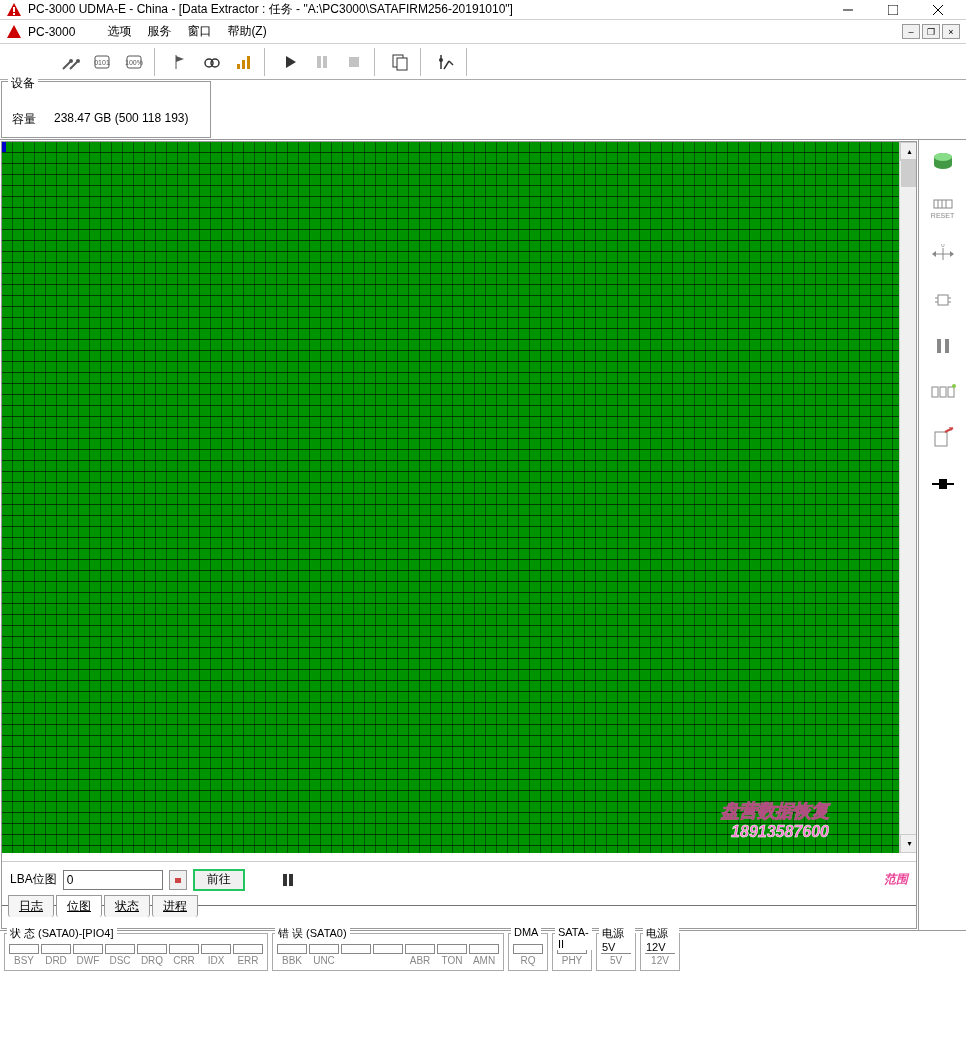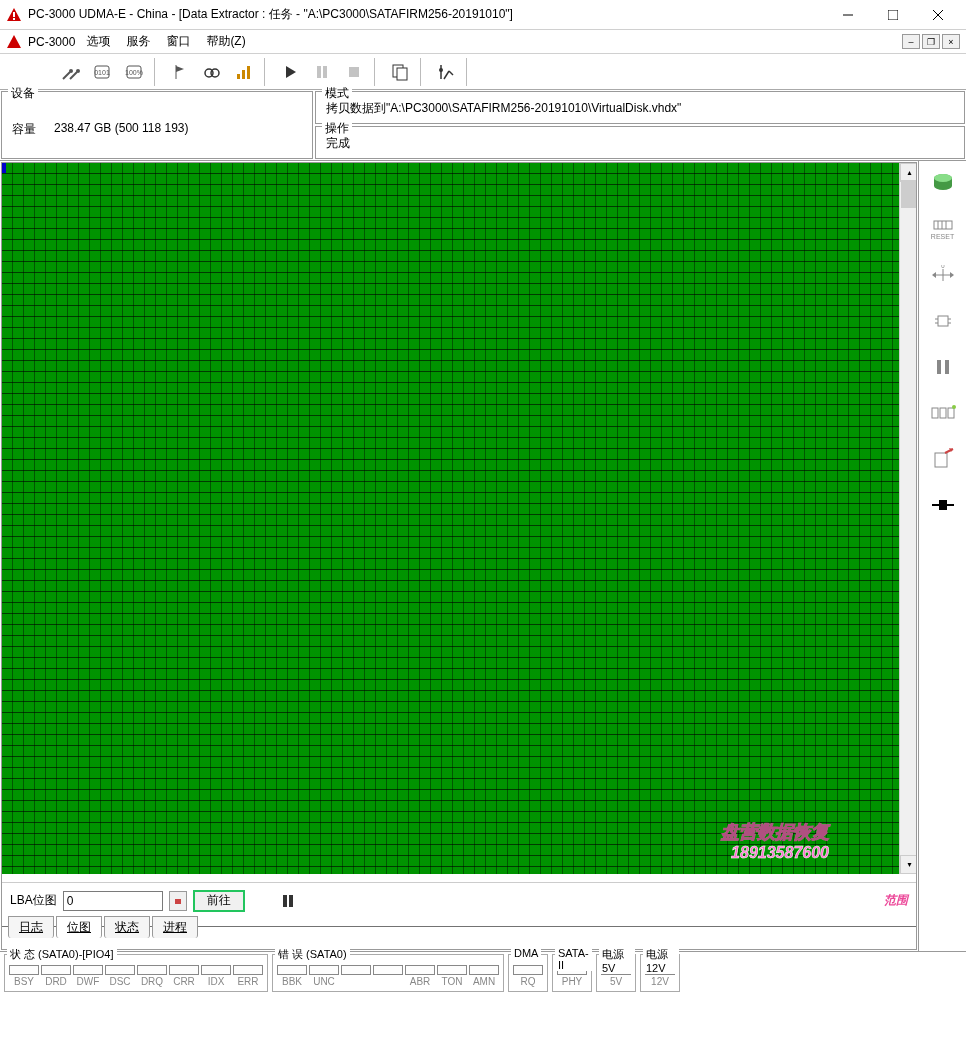--- a/index.html
+++ b/index.html
@@ -1,44 +1,44 @@
 <!DOCTYPE html>
 <html><head>
 <meta charset="utf-8">
 <style>
 * { box-sizing: border-box; margin: 0; padding: 0; }
 body { font-family: "Microsoft YaHei", "SimSun", Tahoma, sans-serif; font-size: 12px; background: #fff; width: 966px; height: 1037px; overflow: hidden; position: relative; }
 
 
-.titlebar { height: 30px; background: #fff; border-bottom: 1px solid #d0d0d0; display: flex; align-items: center; padding: 0 6px; }
+.titlebar { height: 20px; background: #fff; border-bottom: 1px solid #d0d0d0; display: flex; align-items: center; padding: 0 6px; }
 .titlebar .app-icon { width: 16px; height: 16px; margin-right: 6px; display: inline-block; }
 .titlebar .title { flex: 1; color: #000; font-size: 12px; }
 .titlebar .winbtn { width: 45px; height: 29px; display: flex; align-items: center; justify-content: center; color: #333; font-family: sans-serif; }
 
 
 .menubar { height: 24px; background: #fff; border-bottom: 1px solid #d0d0d0; display: flex; align-items: center; padding: 0 6px; }
 .menubar .app-icon2 { width: 16px; height: 16px; margin-right: 6px; display: inline-block; }
-.menubar .app-label { margin-right: 3px; color: #000; }
+.menubar .app-label { margin-right: 24px; color: #000; }
 .menubar .menu-item { padding: 0 8px; height: 22px; display: flex; align-items: center; cursor: default; }
 .menubar .mdi-controls { margin-left: auto; display: flex; gap: 2px; }
 .menubar .mdi-btn { width: 18px; height: 15px; border: 1px solid #999; background: #f0f0f0; display: flex; align-items: center; justify-content: center; font-size: 9px; }
 
 
 .toolbar { height: 36px; border-bottom: 1px solid #aaa; display: flex; align-items: center; padding: 2px 4px; }
 .toolbar .group { display: flex; align-items: center; }
 .toolbar .tbtn { width: 32px; height: 32px; display: flex; align-items: center; justify-content: center; cursor: default; }
 .toolbar .sep { width: 6px; height: 28px; border-left: 1px solid #bbb; margin: 0 4px; }
 
 
 .info-row { display: flex; border-bottom: 1px solid #999; }
 .info-box { border: 1px solid #999; margin: 1px; position: relative; padding: 8px 10px 6px 10px; }
 .info-box .legend { position: absolute; top: -7px; left: 6px; background: #fff; padding: 0 3px; font-size: 12px; }
 .info-box .row { display: flex; margin: 3px 0; }
 .info-box .lbl { width: 42px; }
-.device-box { width: 312px; }
+.device-box { width: 210px; }
 .mode-box { flex: 1; }
 
 
 .main-wrap { display: flex; height: 790px; }
 .sector-area { flex: 1; display: flex; flex-direction: column; border: 1px solid #999; margin: 1px; gap: 8px; }
 .sector-map { flex: 1; position: relative; overflow: hidden; display: flex; }
 .sector-grid { flex: 1; background: repeating-linear-gradient(to right, #0a0 0, #0a0 10px, #060 10px, #060 11px), repeating-linear-gradient(to bottom, transparent 0, transparent 10px, #060 10px, #060 11px); background-blend-mode: multiply; background-color: #0d0; position: relative; }
 .sector-grid::before { content: ""; position: absolute; top: 0; left: 0; width: 4px; height: 10px; background: #00c; }
 .scroll-v { width: 17px; background: #f0f0f0; border-left: 1px solid #ccc; position: relative; }
 .scroll-v::before { content: "▴"; position: absolute; top: 0; left: 0; width: 17px; height: 17px; display: flex; align-items: center; justify-content: center; font-size: 8px; background: #f0f0f0; border: 1px solid #ccc; }
@@ -212,30 +212,20 @@
   <div class="sep"></div>
 </div>
 
 <div class="info-row">
   <div class="info-box device-box">
     <div class="legend">设备</div>
     <div style="height:18px;"></div>
     <div class="row">
       <span class="lbl">容量</span>
       <span>238.47 GB (500 118 193)</span>
-    </div>
-  </div>
-  <div style="flex:1; display:flex; flex-direction:column;">
-    <div class="info-box mode-box" style="flex:1;">
-      <div class="legend">模式</div>
-      <div>拷贝数据到"A:\PC3000\SATAFIRM256-20191010\VirtualDisk.vhdx"</div>
-    </div>
-    <div class="info-box mode-box" style="flex:1;">
-      <div class="legend">操作</div>
-      <div>完成</div>
     </div>
   </div>
 </div>
 
 <div class="main-wrap">
   <div class="sector-area">
     <div class="sector-map">
       <div class="sector-grid">
         <div class="watermark">
           <div class="line1">盘营数据恢复</div>

